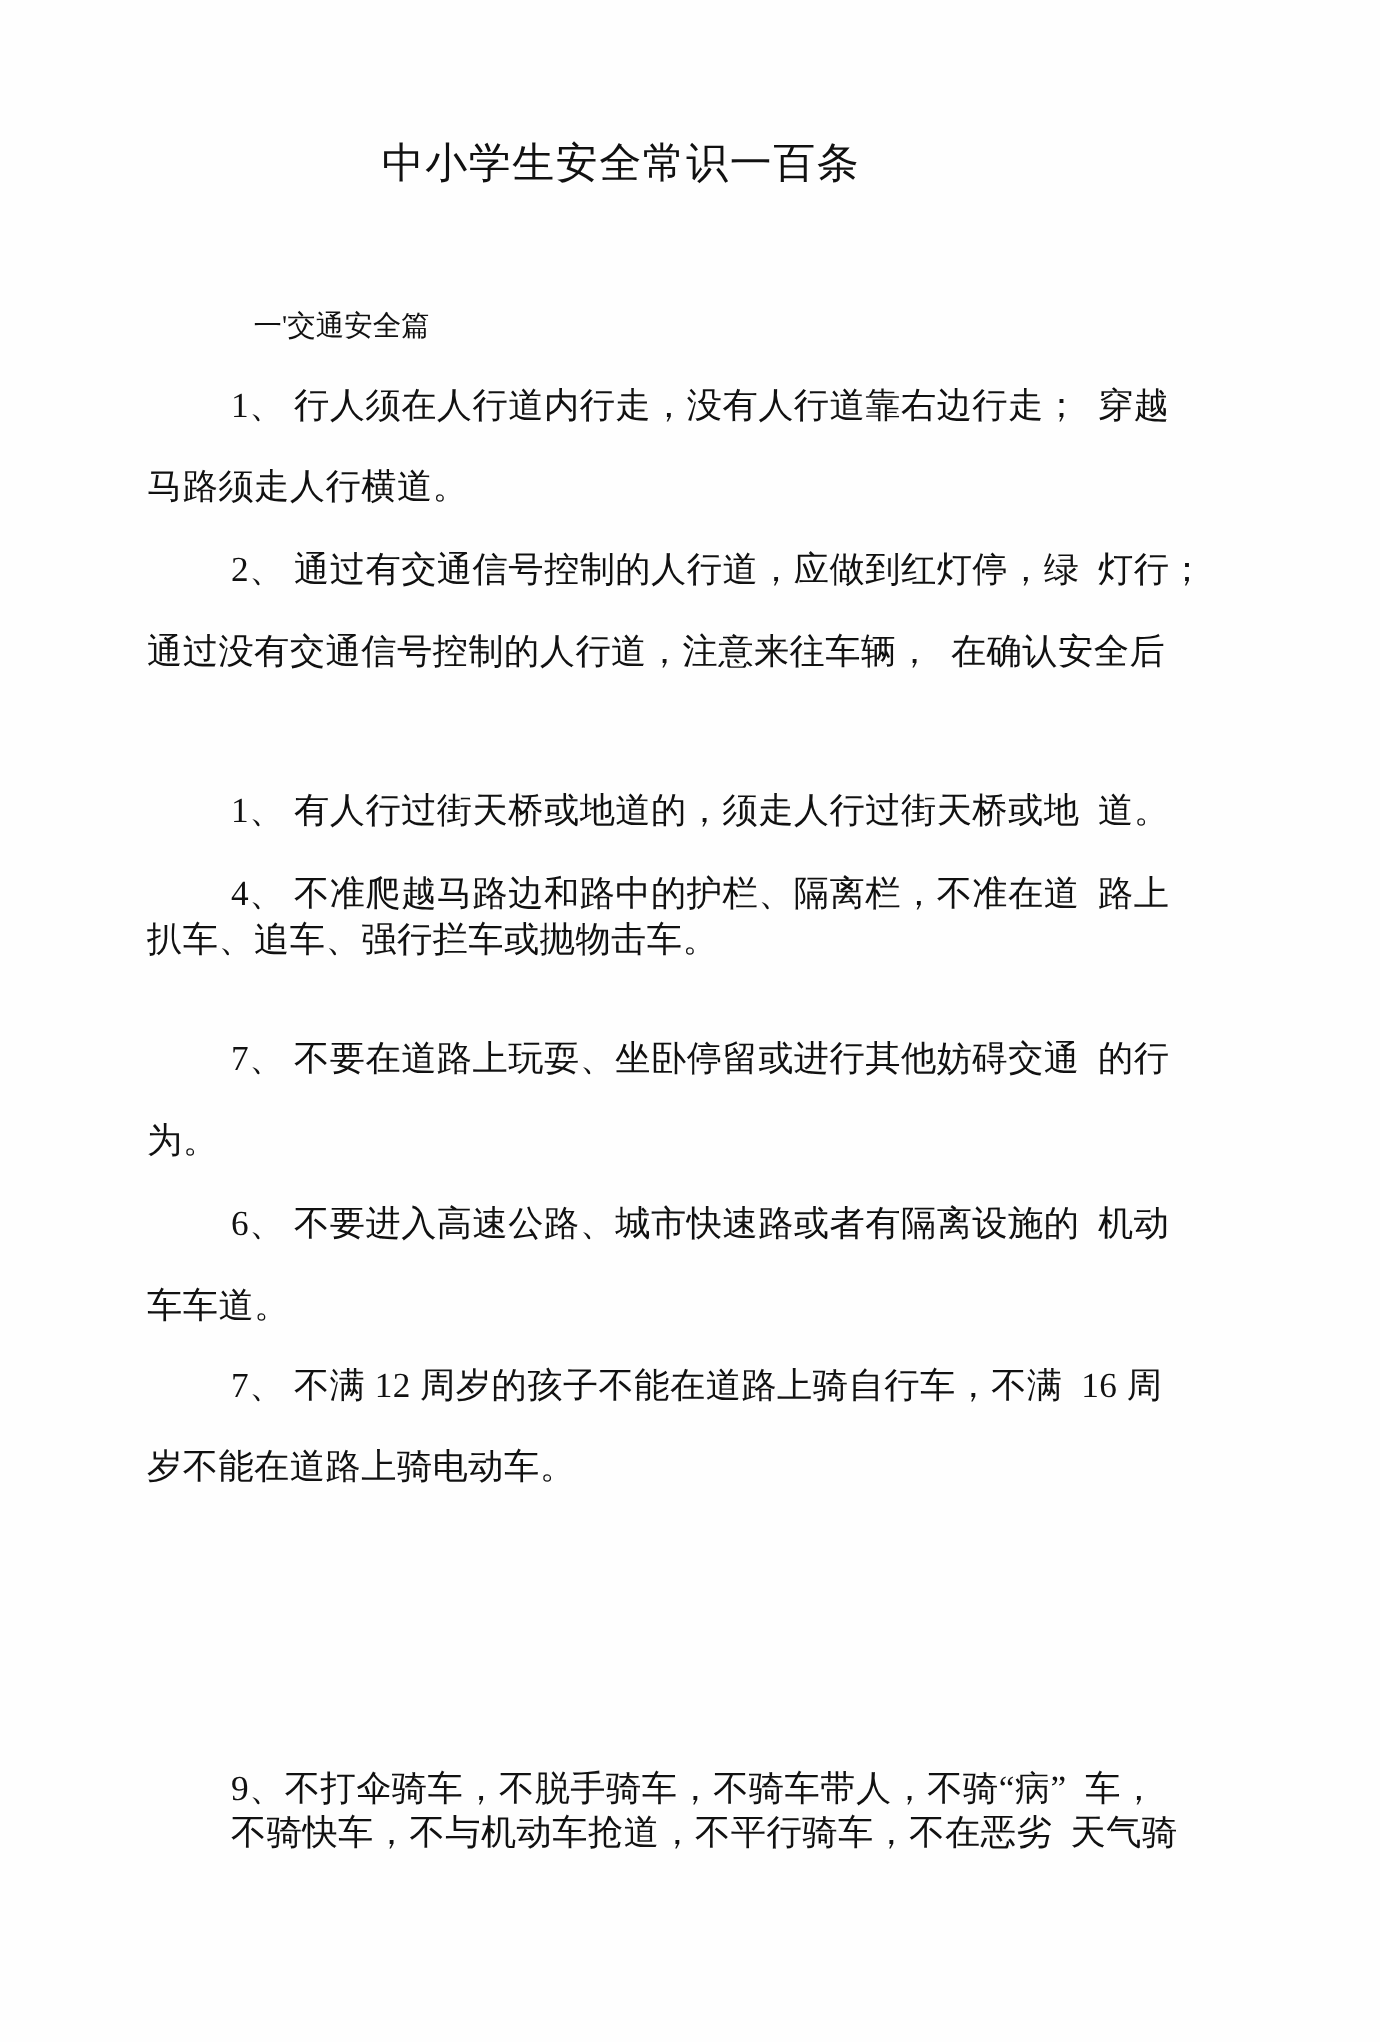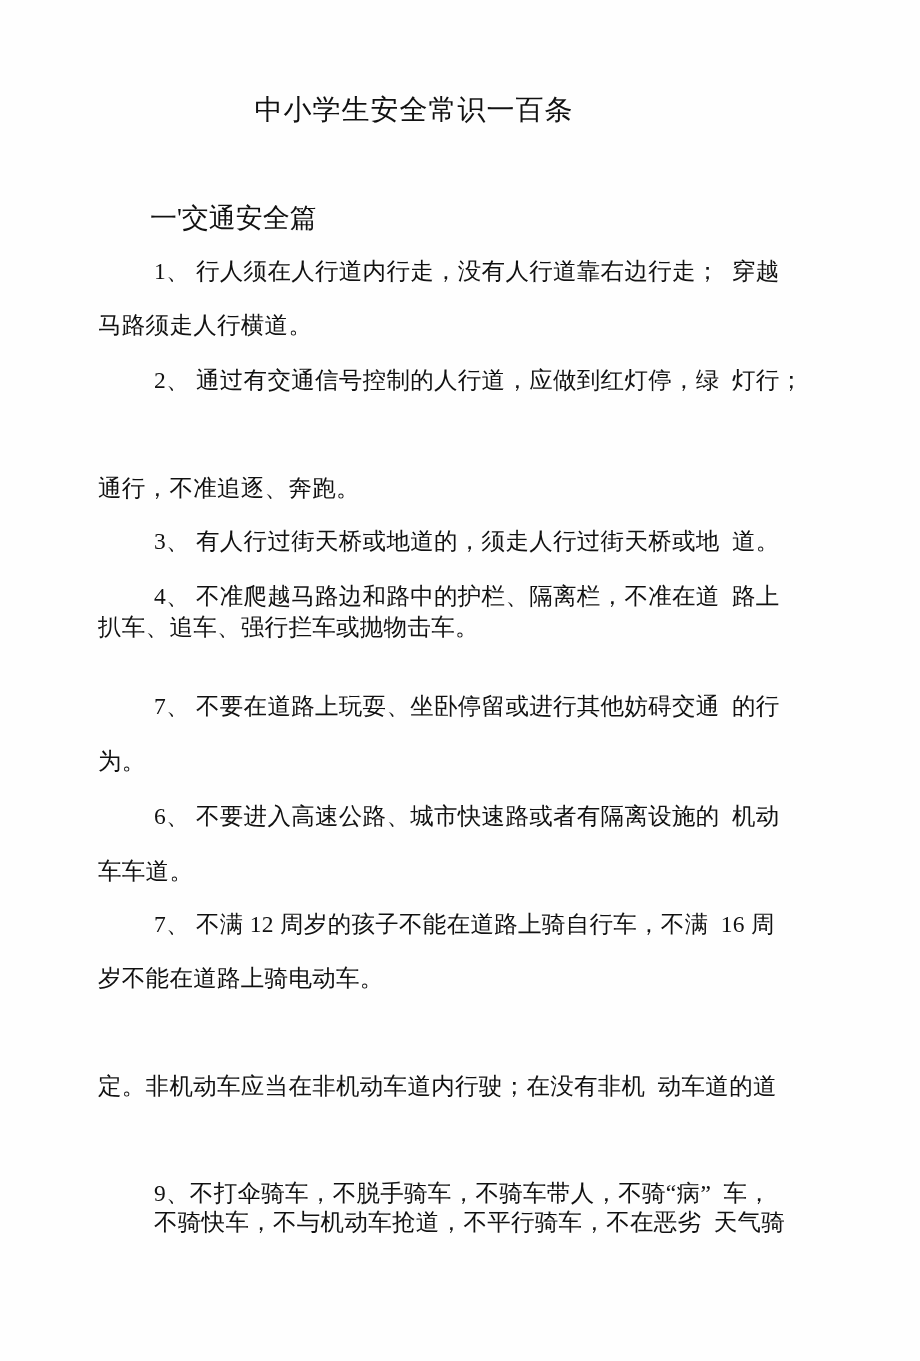--- a/index.html
+++ b/index.html
@@ -3,46 +3,45 @@
 <meta charset="utf-8">
 <style>
   html, body { margin: 0; padding: 0; background: #ffffff; }
   body { width: 920px; height: 1361px; position: relative; overflow: hidden;
          font-family: "Liberation Serif", "DejaVu Serif", serif; color: #111111; }
   .page { position: absolute; left: 0; top: 0; width: 920px; height: 1361px; background: #fefefe; }
   .title { position: absolute; left: 0; width: 828px; top: 92px; text-align: center;
            font-size: 28px; line-height: 36px; letter-spacing: 1px; }
   .line { position: absolute; left: 98px; font-size: 23.5px; line-height: 30px; white-space: pre; letter-spacing: 0.3px; text-align: center; }
   .indent { left: 154px; }
-  .section { position: absolute; left: 150px; top: 203px; font-size: 27px; line-height: 30px; }
+  .section { position: absolute; left: 169px; top: 203px; font-size: 19px; line-height: 30px; }
 </style>
 </head>
 <body>
 
 <div class="page">
   <div class="title">中小学生安全常识一百条</div>
   <div class="section">一'交通安全篇</div>
 
   <div class="line indent" style="top:256px">1、 行人须在人行道内行走，没有人行道靠右边行走；  穿越</div>
   <div class="line" style="top:310px">马路须走人行横道。</div>
 
   <div class="line indent" style="top:365px">2、 通过有交通信号控制的人行道，应做到红灯停，绿  灯行；</div>
-  <div class="line" style="top:473px">通行，不准追逐、奔跑。</div>
+  <div class="line" style="top:420px">通过没有交通信号控制的人行道，注意来往车辆，  在确认安全后</div>
 
-  <div class="line indent" style="top:526px">3、 有人行过街天桥或地道的，须走人行过街天桥或地  道。</div>
+  <div class="line indent" style="top:526px">1、 有人行过街天桥或地道的，须走人行过街天桥或地  道。</div>
 
   <div class="line indent" style="top:581px">4、 不准爬越马路边和路中的护栏、隔离栏，不准在道  路上</div>
   <div class="line" style="top:612px">扒车、追车、强行拦车或抛物击车。</div>
 
   <div class="line indent" style="top:691px">7、 不要在道路上玩耍、坐卧停留或进行其他妨碍交通  的行</div>
   <div class="line" style="top:746px">为。</div>
 
   <div class="line indent" style="top:801px">6、 不要进入高速公路、城市快速路或者有隔离设施的  机动</div>
   <div class="line" style="top:856px">车车道。</div>
 
   <div class="line indent" style="top:909px">7、 不满 12 周岁的孩子不能在道路上骑自行车，不满  16 周</div>
   <div class="line" style="top:963px">岁不能在道路上骑电动车。</div>
 
-  <div class="line" style="top:1071px">定。非机动车应当在非机动车道内行驶；在没有非机  动车道的道</div>
 
   <div class="line indent" style="top:1178px">9、不打伞骑车，不脱手骑车，不骑车带人，不骑“病”  车，</div>
   <div class="line indent" style="top:1207px">不骑快车，不与机动车抢道，不平行骑车，不在恶劣  天气骑</div>
 </div>
 
 </body></html>

